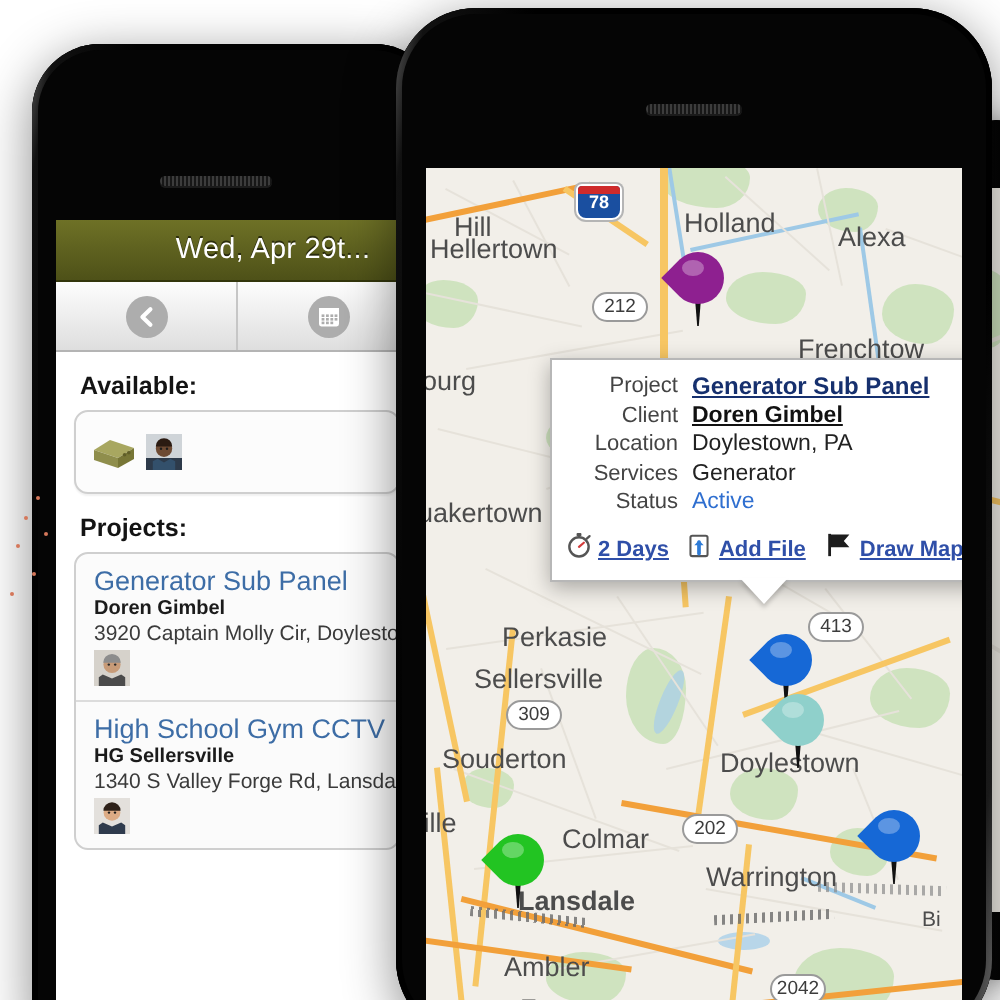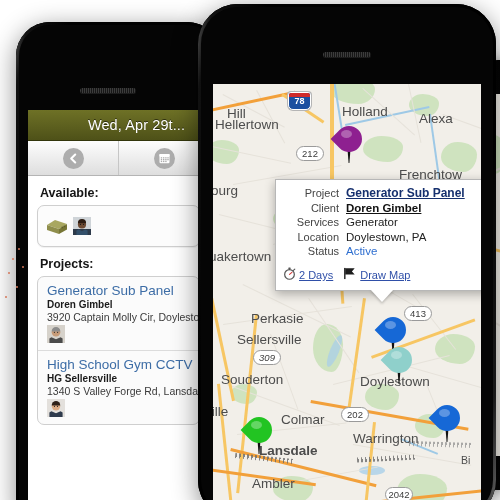--- a/index.html
+++ b/index.html
@@ -119,21 +119,21 @@
      border-left:12px solid transparent;border-right:12px solid transparent;
      border-top:13px solid #fff;filter:drop-shadow(0 2px 1px rgba(0,0,0,.18));}
   .prow{display:flex;line-height:1.16;margin-bottom:1px;}
   .pk{width:56px;text-align:right;color:#444;font-size:11px;padding-right:7px;flex:0 0 auto;}
   .pv{font-size:11.5px;color:#222;white-space:nowrap;}
   .pv.linkb{color:#16306e;font-weight:bold;text-decoration:underline;font-size:12px;}
   .pv.bold-u{color:#111;font-weight:bold;text-decoration:underline;}
   .pv.active{color:#2f6fd0;}
   .pactions{display:flex;align-items:center;gap:9px;margin-top:7px;
      border-top:0;padding-top:1px;}
-  .pact{display:flex;align-items:center;gap:3px;}
+  .pact{display:flex;align-items:center;gap:3px;font-weight:bold;}
   .pact .lab{color:#2f4fa8;font-size:11px;text-decoration:underline;white-space:nowrap;}
 
   .speckle{position:absolute;width:2px;height:2px;background:#d4775a;border-radius:50%;}
 </style>
 </head>
 <body>
 
 <div class="stage">
 
   <div class="phone" id="backPhone">
@@ -364,21 +364,21 @@
             <div class="mlabel lg" style="left: 46px; top: 359px; font-weight: bold;">Lansdale</div>
             <div class="mlabel lg" style="left: -4px; top: 392px; margin-left: 43px;">Ambler</div>
             <div class="mlabel lg" style="left: 47px; top: 413px;">Fort</div>
             <div class="mlabel sm" style="left: 248px; top: 370px;">Bi</div>
           </div>
 
         <div id="mapShields">
             <div class="shield" style="left: 83px; top: 62px;">212</div>
             <div class="shield" style="left: 141px; top: 100px;">611</div>
             <div class="shield" style="left: 191px; top: 222px;">413</div>
-            <div class="shield" style="left: 40px; top: 266px; font-style: italic;">309</div>
+            <div class="shield" style="left: 40px; top: 266px;">309</div>
             <div class="shield" style="left: 128px; top: 323px;">202</div>
             <div class="shield" style="left: 80px; top: 420px;">152</div>
             <div class="shield" style="left: 172px; top: 403px;">2042</div>
           </div>
 
         <div id="mapIShields">
             <div class="shield-i" style="left: 59px; top: 8px; margin-left: 16px;">
               <i class="red"></i>
               <span>78</span>
             </div>
@@ -417,26 +417,26 @@
 
           <div class="prow">
             <div class="pk">Project</div>
             <div class="pv linkb">Generator Sub Panel</div>
           </div>
           <div class="prow">
             <div class="pk">Client</div>
             <div class="pv bold-u">Doren Gimbel</div>
           </div>
           <div class="prow">
+            <div class="pk">Location</div>
+            <div class="pv">Doylestown, PA</div>
+          </div>
+          <div class="prow">
             <div class="pk">Services</div>
             <div class="pv">Generator</div>
-          </div>
-          <div class="prow">
-            <div class="pk">Location</div>
-            <div class="pv">Doylestown, PA</div>
           </div>
           <div class="prow">
             <div class="pk">Status</div>
             <div class="pv active">Active</div>
           </div>
 
           <div class="pactions">
             <div class="pact">
               <span>
                 <svg width="13" height="13" viewBox="0 0 14 14">
@@ -444,20 +444,30 @@
                   <rect x="5.7" y="0.6" width="2.6" height="1.6" rx=".5" fill="#555"></rect>
                   <rect x="6.4" y="2" width="1.2" height="1.3" fill="#555"></rect>
                   <path d="M11.2 3.6l1.5-1.4" stroke="#555" stroke-width="1.2" stroke-linecap="round"></path>
                   <path d="M7 8 L9.6 5.8" stroke="#d23b3b" stroke-width="1.2" stroke-linecap="round"></path>
                 </svg>
               </span>
               <span class="lab">2 Days</span>
             </div>
             <div class="pact">
               <span>
+                <svg width="13" height="13" viewBox="0 0 14 14">
+                  <rect x="2.4" y="2" width="9.2" height="11" rx="1" fill="#fff" stroke="#555" stroke-width="1.1"></rect>
+                  <path d="M7 11.6V5.4" stroke="#2e7bd6" stroke-width="2" stroke-linecap="round"></path>
+                  <path d="M4.5 7.2 7 4.4l2.5 2.8z" fill="#2e7bd6"></path>
+                </svg>
+              </span>
+              <span class="lab">Add File</span>
+            </div>
+            <div class="pact">
+              <span>
                 <svg width="15" height="13" viewBox="0 0 16 14">
                   <path d="M3.4 1.4h10.2l-3 3.4 3 3.4H3.4z" fill="#1d1d1d"></path>
                   <rect x="2.2" y="1" width="1.5" height="12" fill="#1d1d1d"></rect>
                 </svg>
               </span>
               <span class="lab">Draw Map</span>
             </div>
           </div>
         </div>
 

